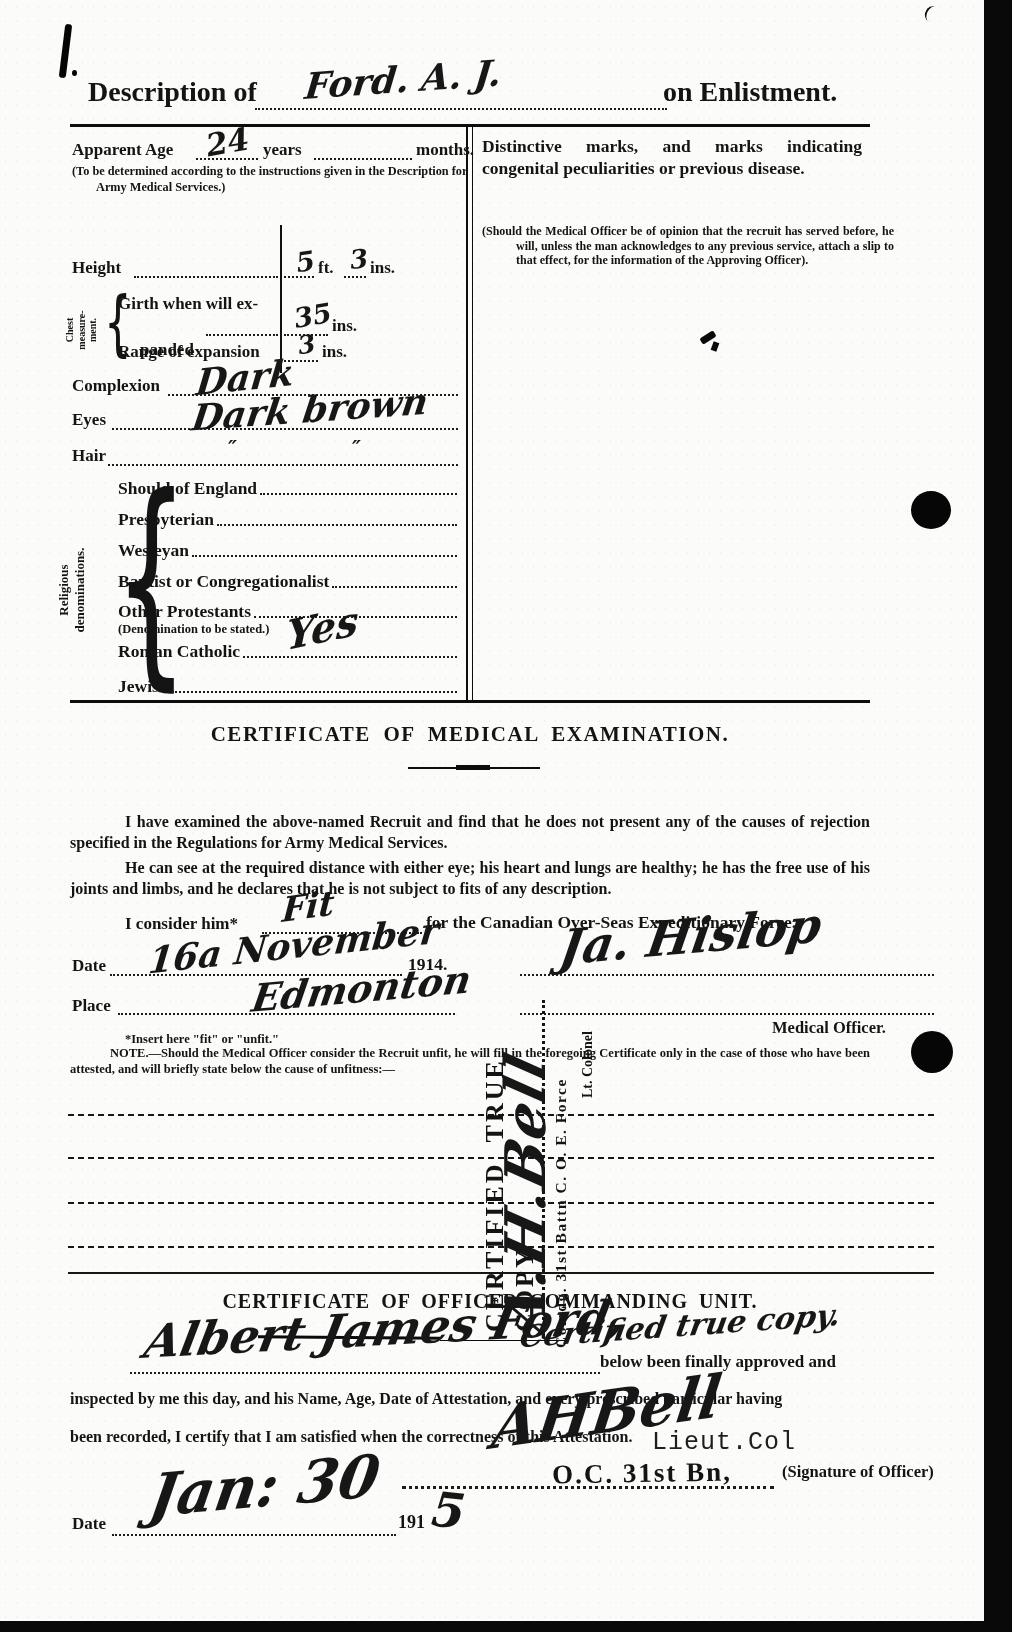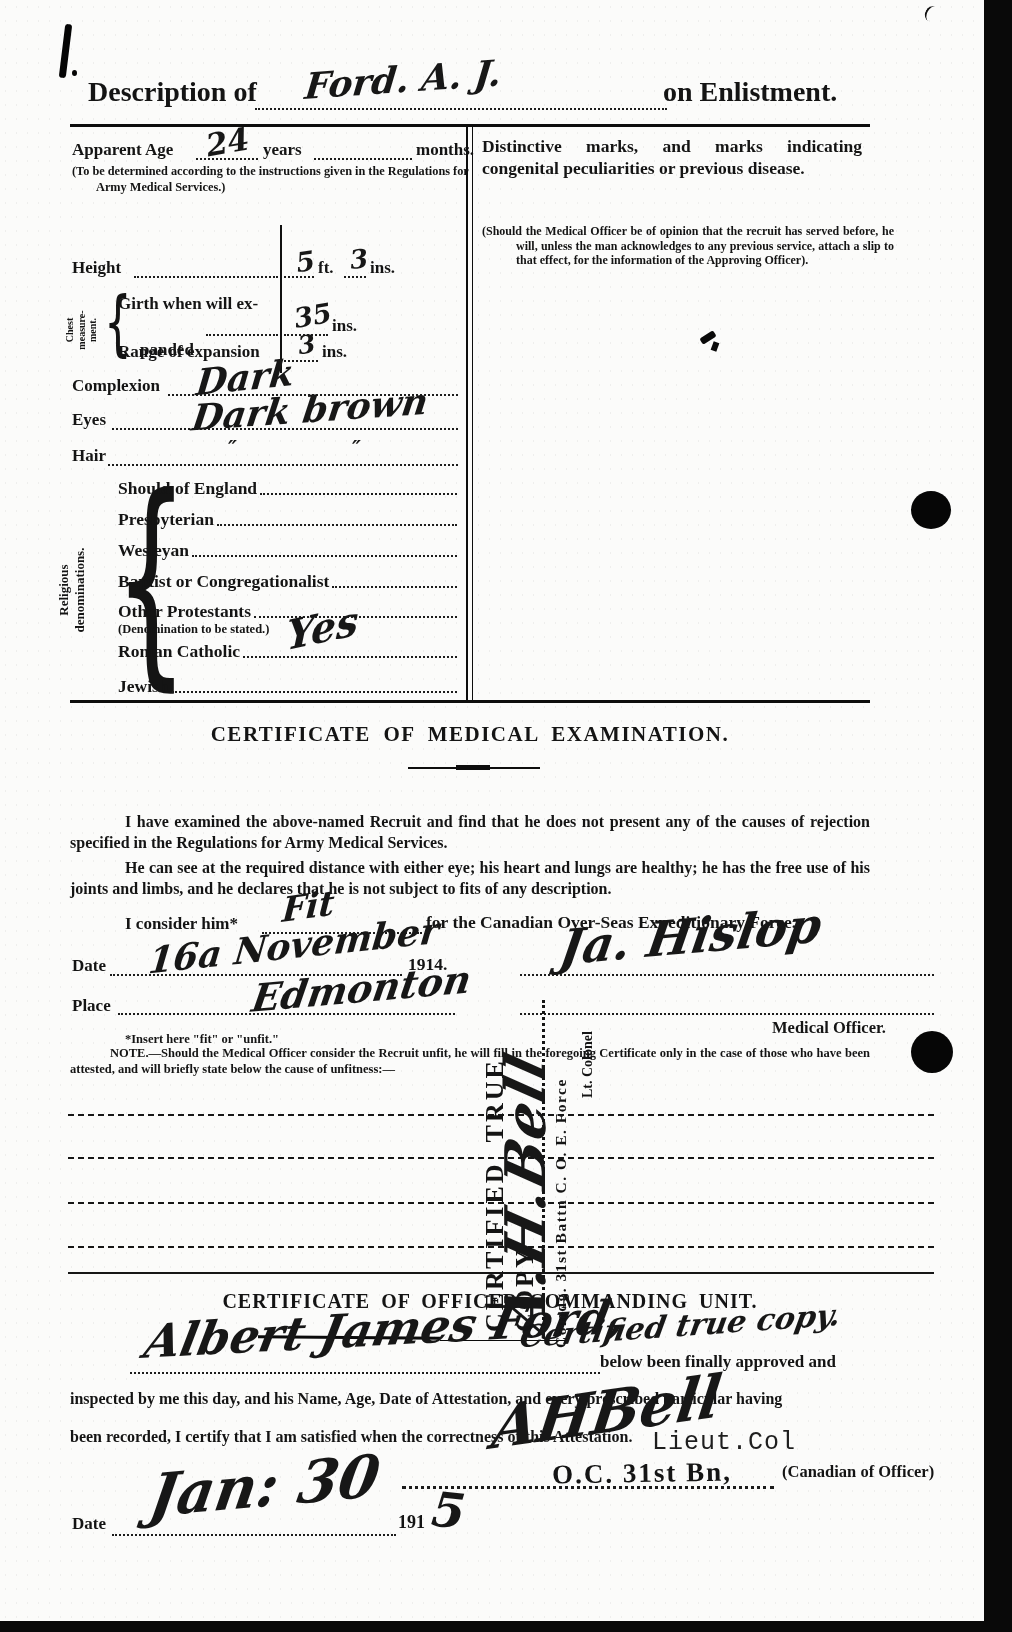--- a/index.html
+++ b/index.html
@@ -42,21 +42,21 @@
   <div class="abs rule" style="left:70px;top:124px;width:800px;height:3px;"></div>
   <div class="abs" style="left:466px;top:126px;height:574px;width:4px;border-left:2px solid #0d0d0d;border-right:1px solid #0d0d0d;"></div>
   <div class="abs rule" style="left:70px;top:700px;width:800px;height:3px;"></div>
 
   <div class="abs b" style="left:72px;top:140px;font-size:17px;">Apparent Age</div>
   <div class="abs dot" style="left:196px;top:158px;width:62px;"></div>
   <div class="abs hw" style="left:206px;top:124px;font-size:31px;transform:rotate(-10deg);">24</div>
   <div class="abs b" style="left:263px;top:140px;font-size:17px;">years</div>
   <div class="abs dot" style="left:314px;top:158px;width:98px;"></div>
   <div class="abs b" style="left:416px;top:140px;font-size:17px;">months.</div>
-  <div class="abs b" style="left:72px;top:164px;width:392px;font-size:12.3px;line-height:1.3;padding-left:24px;text-indent:-24px;">(To be determined according to the instructions given in the Regulations for Army Medical Services.)</div>
+  <div class="abs b" style="left:72px;top:164px;width:392px;font-size:12.3px;line-height:1.3;padding-left:24px;text-indent:-24px;">(To be determined according to the instructions given in the Description for Army Medical Services.)</div>
 
   <div class="abs" style="left:280px;top:225px;height:148px;border-left:2px solid #101010;"></div>
 
   <div class="abs b" style="left:72px;top:258px;font-size:17px;">Height</div>
   <div class="abs dot" style="left:134px;top:276px;width:144px;"></div>
   <div class="abs dot" style="left:284px;top:276px;width:30px;"></div>
   <div class="abs hw" style="left:296px;top:246px;font-size:27px;transform:rotate(-8deg);">5</div>
   <div class="abs b" style="left:318px;top:258px;font-size:17px;">ft.</div>
   <div class="abs dot" style="left:344px;top:276px;width:22px;"></div>
   <div class="abs hw" style="left:350px;top:244px;font-size:26px;transform:rotate(-6deg);">3</div>
@@ -172,21 +172,21 @@
   <div class="abs" style="left:440px;top:1340px;width:128px;height:1px;background:#0b0b0b;"></div>
   <div class="abs hw" style="left:520px;top:1308px;font-size:30px;transform:rotate(-4deg) skewX(-14deg);z-index:3;">Certified true copy.</div>
   <div class="abs dot" style="left:130px;top:1372px;width:470px;"></div>
   <div class="abs b" style="left:600px;top:1352px;font-size:17px;white-space:nowrap;">below been finally approved and</div>
   <div class="abs b nw" style="left:70px;top:1390px;font-size:16px;">inspected by me this day, and his Name, Age, Date of Attestation, and every prescribed particular having</div>
   <div class="abs b nw" style="left:70px;top:1428px;font-size:16px;">been recorded, I certify that I am satisfied when the correctness of this Attestation.</div>
   <div class="abs hw" style="left:492px;top:1378px;font-size:58px;transform:rotate(-8deg) skewX(-16deg);z-index:5;">AHBell</div>
   <div class="abs mono" style="left:652px;top:1428px;font-size:25px;color:#1e1e1e;letter-spacing:1px;">Lieut.Col</div>
   <div class="abs dot3" style="left:402px;top:1486px;width:372px;"></div>
   <div class="abs b" style="left:552px;top:1458px;font-size:27px;letter-spacing:2px;transform:rotate(-1deg);z-index:3;">O.C. 31st Bn,</div>
-  <div class="abs b" style="left:782px;top:1462px;font-size:16.5px;">(Canadian of Officer)</div>
+  <div class="abs b" style="left:782px;top:1462px;font-size:16.5px;">(Signature of Officer)</div>
 
   <div class="abs b" style="left:72px;top:1514px;font-size:17px;">Date</div>
   <div class="abs dot" style="left:112px;top:1534px;width:284px;"></div>
   <div class="abs hw" style="left:150px;top:1452px;font-size:58px;transform:rotate(-5deg) skewX(-14deg);z-index:3;">Jan: 30</div>
   <div class="abs b" style="left:398px;top:1512px;font-size:18px;">191</div>
   <div class="abs hw" style="left:432px;top:1482px;font-size:48px;transform:rotate(6deg);z-index:3;">5</div>
 
   <div class="abs hole" style="left:911px;top:491px;width:40px;height:38px;z-index:9;"></div>
   <div class="abs hole" style="left:911px;top:1031px;width:42px;height:42px;z-index:9;"></div>
   <div class="abs" style="left:984px;top:0;width:28px;height:1632px;background:#090909;z-index:10;"></div>

